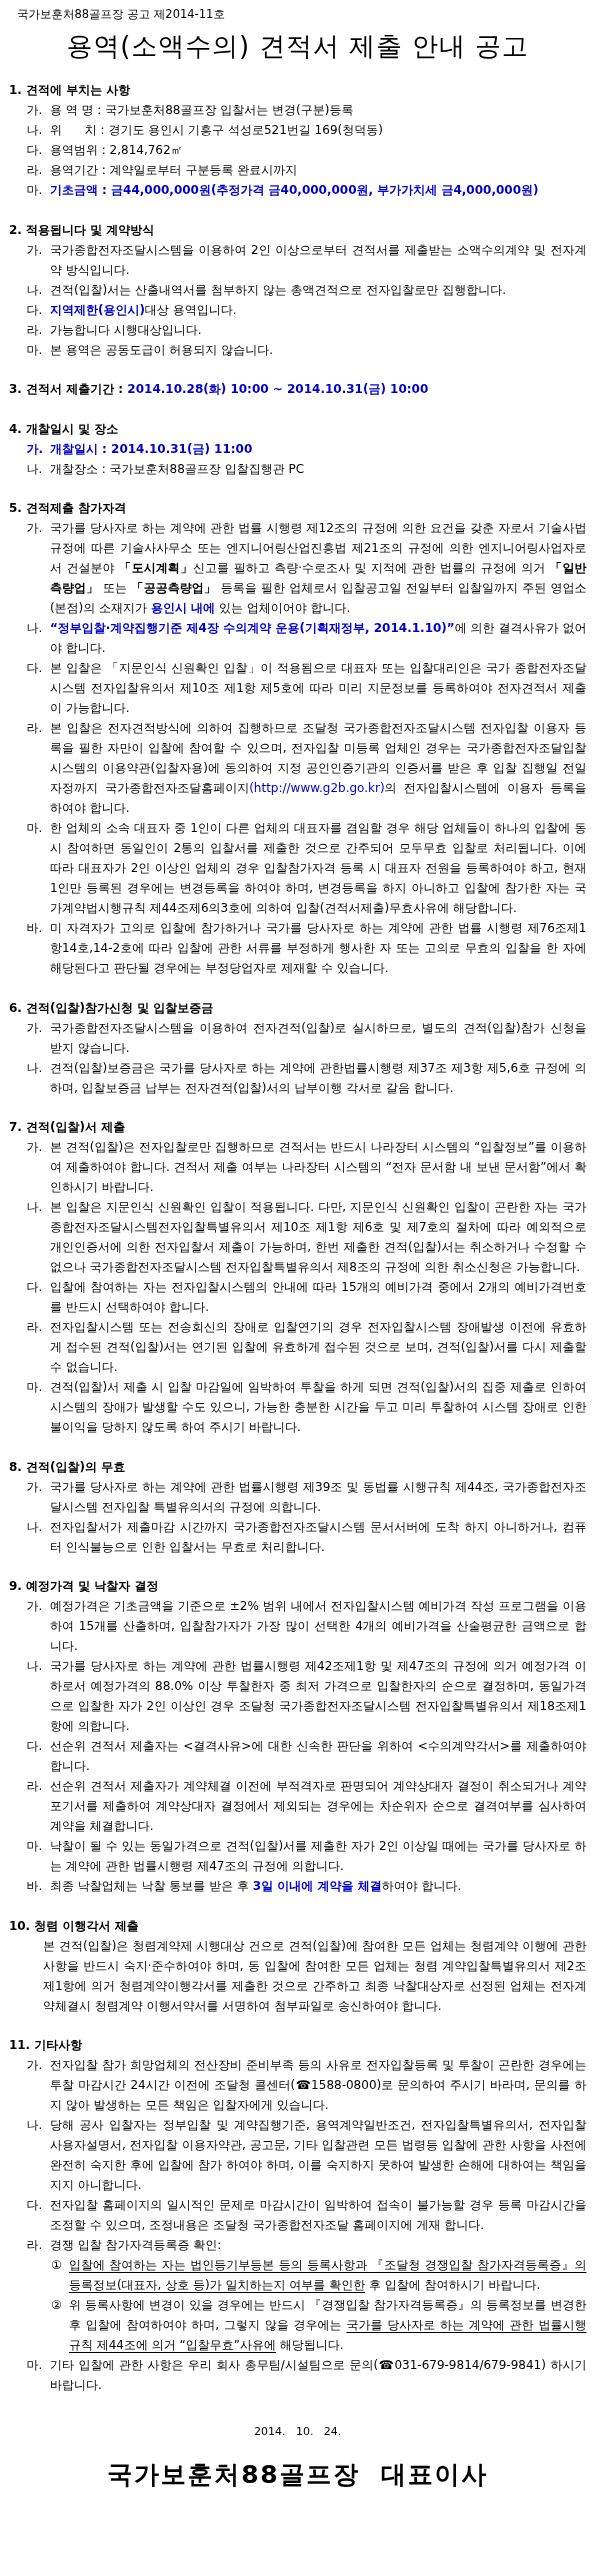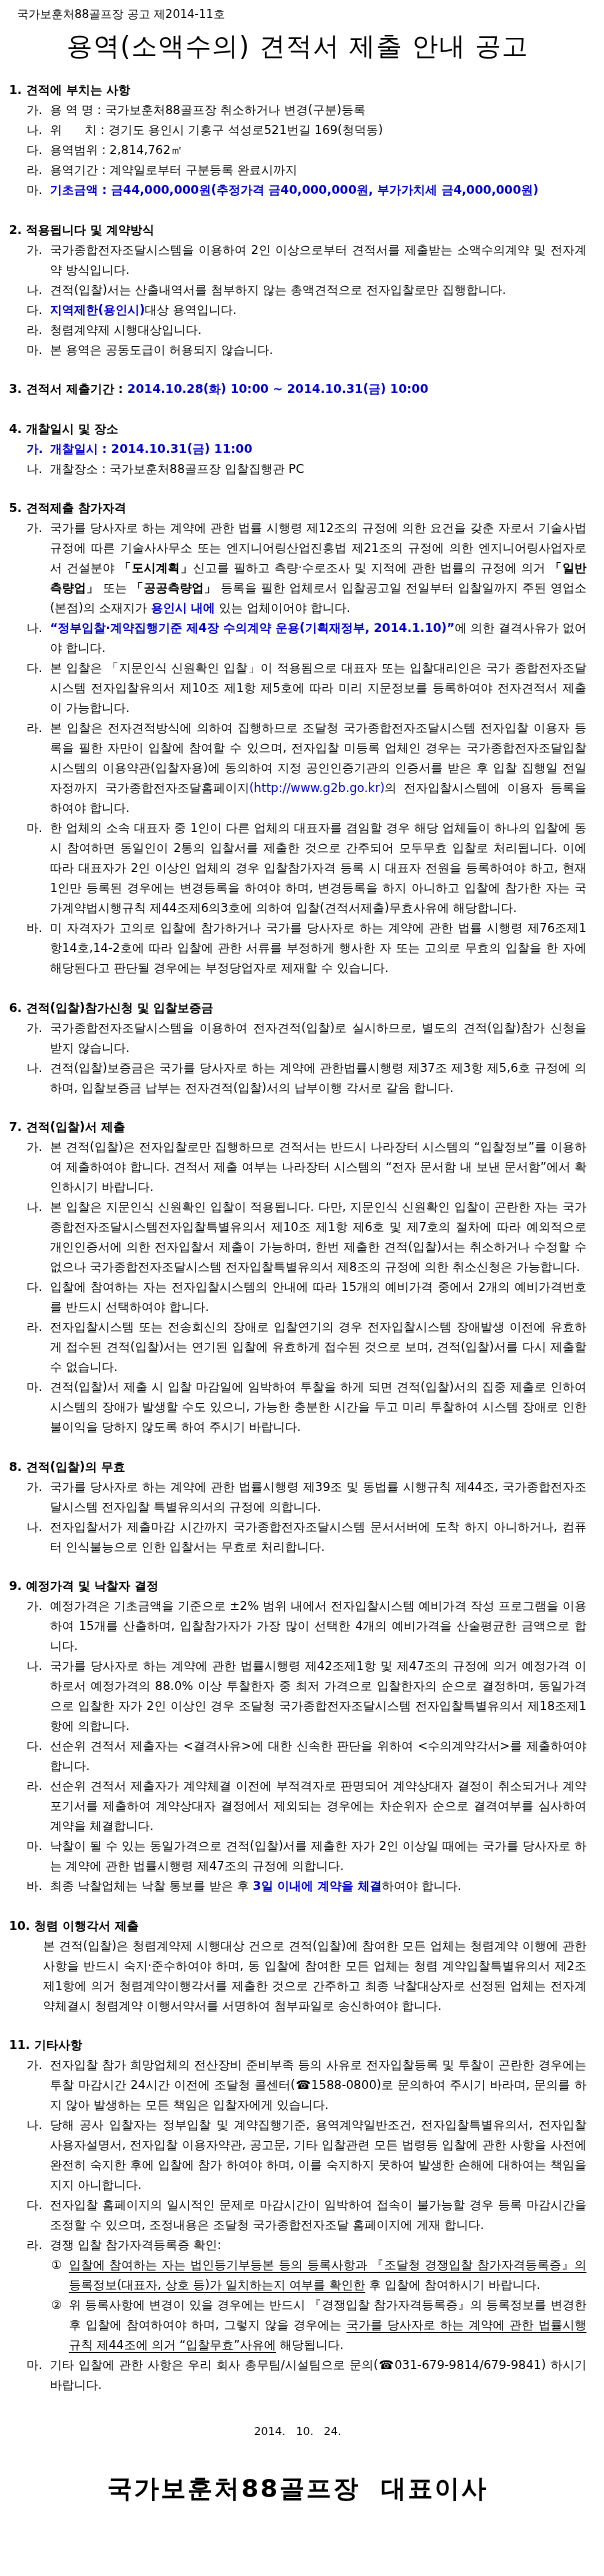--- a/index.html
+++ b/index.html
@@ -25,45 +25,45 @@
   .item.sub { padding-left:60px; }
   .item.sub .label { left:42px; }
   .item.para { padding-left:34px; }
   .blue { color:var(--accent); }
   .bold { font-weight:bold; }
   .ul { text-decoration:underline; text-underline-offset:2.7px;margin-top:14px; }
   .footer-date {
     margin-top:26.6px; text-align:center; font-size:11px; white-space:pre;
   }
   .signature {
-    margin-top:37px; text-align:center; font-size:25px;
+    margin-top:23px; text-align:center; font-size:25px;
     font-weight:bold; letter-spacing:1.8px; white-space:pre;
   }
 </style>
 </head>
 <body>
 
 <div class="page">
   <div class="notice-no">국가보훈처88골프장 공고 제2014-11호</div>
   <div class="doc-title">용역(소액수의) 견적서 제출 안내 공고</div>
   <div>
       <div class="section">
         <div class="sec-heading"><span class="bold">1. </span><span class="bold">견적에 부치는 사항</span></div>
-        <div class="item"><span class="label">가.</span><span>용 역 명 : 국가보훈처88골프장 취소하거나 변경(구분)등록</span></div>
+        <div class="item"><span class="label">가.</span><span>용 역 명 : 국가보훈처88골프장 입찰서는 변경(구분)등록</span></div>
         <div class="item"><span class="label">나.</span><span>위&nbsp;&nbsp;&nbsp;&nbsp;&nbsp;&nbsp;치 : 경기도 용인시 기흥구 석성로521번길 169(청덕동)</span></div>
         <div class="item"><span class="label">다.</span><span>용역범위 : 2,814,762㎡</span></div>
         <div class="item"><span class="label">라.</span><span>용역기간 : 계약일로부터 구분등록 완료시까지</span></div>
         <div class="item"><span class="label">마.</span><span class="blue bold">기초금액 : 금44,000,000원(추정가격 금40,000,000원, 부가가치세 금4,000,000원)</span></div>
       </div>
       <div class="section">
         <div class="sec-heading"><span class="bold">2. </span><span class="bold">적용됩니다 및 계약방식</span></div>
         <div class="item"><span class="label">가.</span><span>국가종합전자조달시스템을 이용하여 2인 이상으로부터 견적서를 제출받는 소액수의계약 및 전자계약 방식입니다.</span></div>
         <div class="item"><span class="label">나.</span><span>견적(입찰)서는 산출내역서를 첨부하지 않는 총액견적으로 전자입찰로만 집행합니다.</span></div>
         <div class="item"><span class="label">다.</span><span class="blue bold">지역제한(용인시)</span><span>대상 용역입니다.</span></div>
-        <div class="item"><span class="label">라.</span><span>청렴계약제 시행대상입니다.</span></div>
+        <div class="item"><span class="label">라.</span><span>가능합니다 시행대상입니다.</span></div>
         <div class="item"><span class="label">마.</span><span>본 용역은 공동도급이 허용되지 않습니다.</span></div>
       </div>
       <div class="section">
         <div class="sec-heading"><span class="bold">3. </span><span class="bold">견적서 제출기간 : </span><span class="blue bold">2014.10.28(화) 10:00 ~ 2014.10.31(금) 10:00</span></div>
       </div>
       <div class="section">
         <div class="sec-heading"><span class="bold">4. </span><span class="bold">개찰일시 및 장소</span></div>
         <div class="item"><span class="label blue bold">가.</span><span class="blue bold">개찰일시 : 2014.10.31(금) 11:00</span></div>
         <div class="item"><span class="label">나.</span><span>개찰장소 : 국가보훈처88골프장 입찰집행관 PC</span></div>
       </div>

